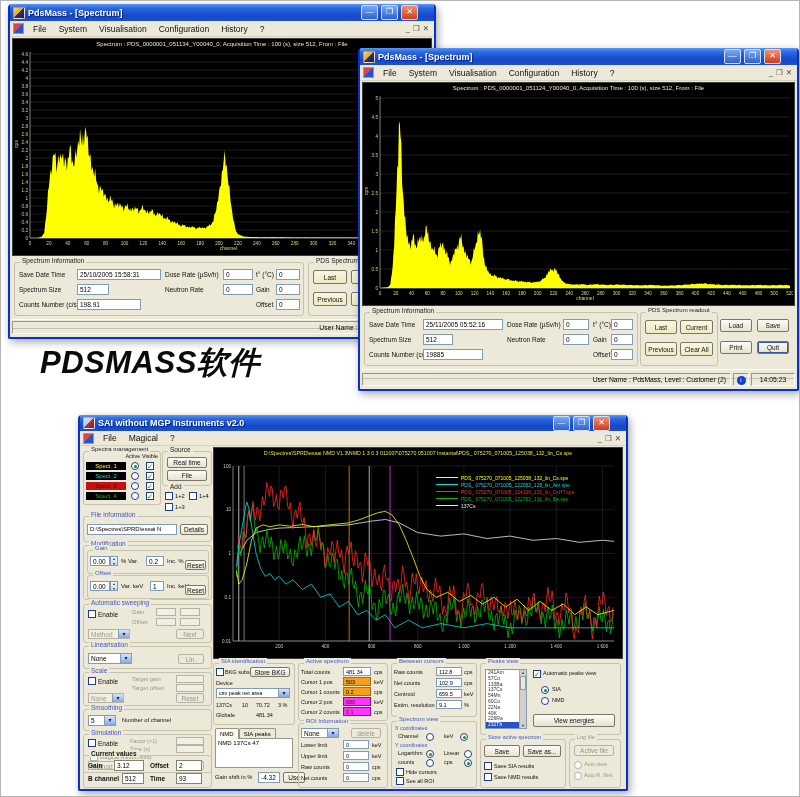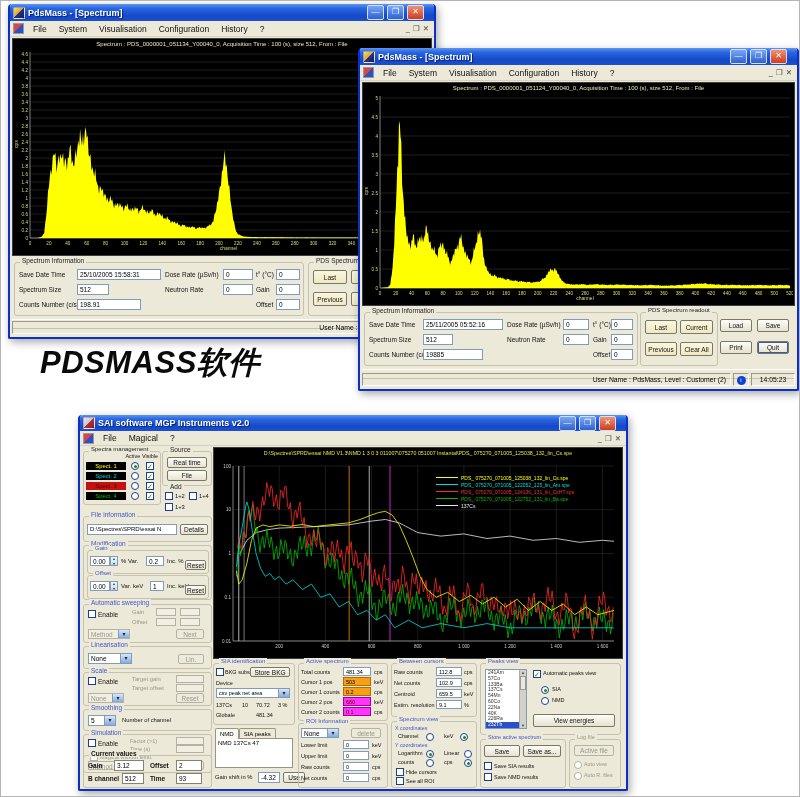--- a/index.html
+++ b/index.html
@@ -1,19 +1,19 @@
 <!DOCTYPE html>
 <html><head>
 <meta charset="utf-8">
 <style>
   html,body{margin:0;padding:0}
   body{width:800px;height:797px;background:#fff;font-family:"Liberation Sans",sans-serif;position:relative;overflow:hidden}
   .frame{position:absolute;inset:0;border:1px solid #b5b5b5;pointer-events:none;z-index:50}
   .win{position:absolute;border:2px solid #0a30c8;border-top:none;border-radius:4px 4px 2px 2px;background:#ece9d8;box-shadow:2px 3px 8px rgba(0,0,0,.35)}
-  .tbar{height:17px;border-radius:3px 3px 0 0;background:linear-gradient(180deg,#5a96f2 0%,#2a67e0 25%,#1648c8 70%,#1c50cc 100%);color:#fff;display:flex;align-items:center;gap:3px;padding:0 10px 0 3px;font-size:9px;font-weight:bold;text-shadow:1px 1px 1px #00227a}
+  .tbar{height:17px;border-radius:3px 3px 0 0;background:linear-gradient(180deg,#5a96f2 0%,#2a67e0 25%,#1648c8 70%,#1c50cc 100%);color:#fff;display:flex;align-items:center;gap:3px;padding:0 16px 0 3px;font-size:9px;font-weight:bold;text-shadow:1px 1px 1px #00227a}
   .tbar .sp{flex:1}
   .ticon{width:10px;height:10px;border-radius:1px;background:linear-gradient(135deg,#fbe04a 0%,#e0a43c 45%,#28348c 46%,#101c60 100%);border:1px solid #fff8}
   .wbtn{width:15px;height:13px;border-radius:2px;border:1px solid #cfe0ff;color:#fff;font-size:8px;line-height:11px;text-align:center;background:linear-gradient(180deg,#7aa7f5,#2e62cf);font-weight:normal;text-shadow:none}
   .wbtn.close{background:linear-gradient(180deg,#f0926f,#cf3c1e)}
   .mbar{height:15px;display:flex;align-items:center;font-size:8.5px;font-weight:normal;color:#111;background:#ece9d8;border-bottom:1px solid #d6d2bf;padding:0 2px}
   .micon{width:9px;height:9px;margin:0 3px 0 1px;background:linear-gradient(135deg,#d44 0%,#d44 45%,#2a52c8 46%,#2a52c8 100%);border:1px solid #999}
   .mitem{padding:0 6px}
   .mdi{margin-left:auto;display:flex;gap:3px;font-size:7.5px;color:#444;padding-right:3px}
   .cbox{background:#000;position:relative;margin:1px 2px;border:1px solid #3c3c3c}
   .ctitle{position:absolute;top:2px;left:0;width:100%;text-align:center;font-size:6px;color:#eee6b8;white-space:nowrap;overflow:hidden}
@@ -322,21 +322,21 @@
   <div class="sbar">
     <span class="scell" style="flex:1;text-align:right">User Name : PdsMass, Level : Customer (2)</span>
     <span class="scell" style="width:16px;text-align:center;padding:0"><span style="display:inline-block;width:9px;height:9px;border-radius:50%;background:#1040d0;color:#fff;font-size:6px;line-height:9px;margin-top:2px">i</span></span>
     <span class="scell" style="width:44px;text-align:center">14:05:23</span>
   </div>
 </div>
 
 <div class="win" style="left:78px;top:415px;width:546px;height:374px;z-index:3">
   <div class="tbar" style="height:16px">
     <span class="ticon" style="background:linear-gradient(135deg,#e8e8e8 0%,#c0c8e8 45%,#c03030 46%,#802020 100%)"></span>
-    <span>SAI software MGP Instruments v2.0</span>
+    <span>SAI without MGP Instruments v2.0</span>
     <span class="sp"></span>
     <span class="wbtn">—</span>
     <span class="wbtn">❐</span>
     <span class="wbtn close">✕</span>
   </div>
   <div class="mbar" style="height:14px">
     <span class="micon"></span>
     <span class="mitem">File</span>
     <span class="mitem">Magical</span>
     <span class="mitem">?</span>

